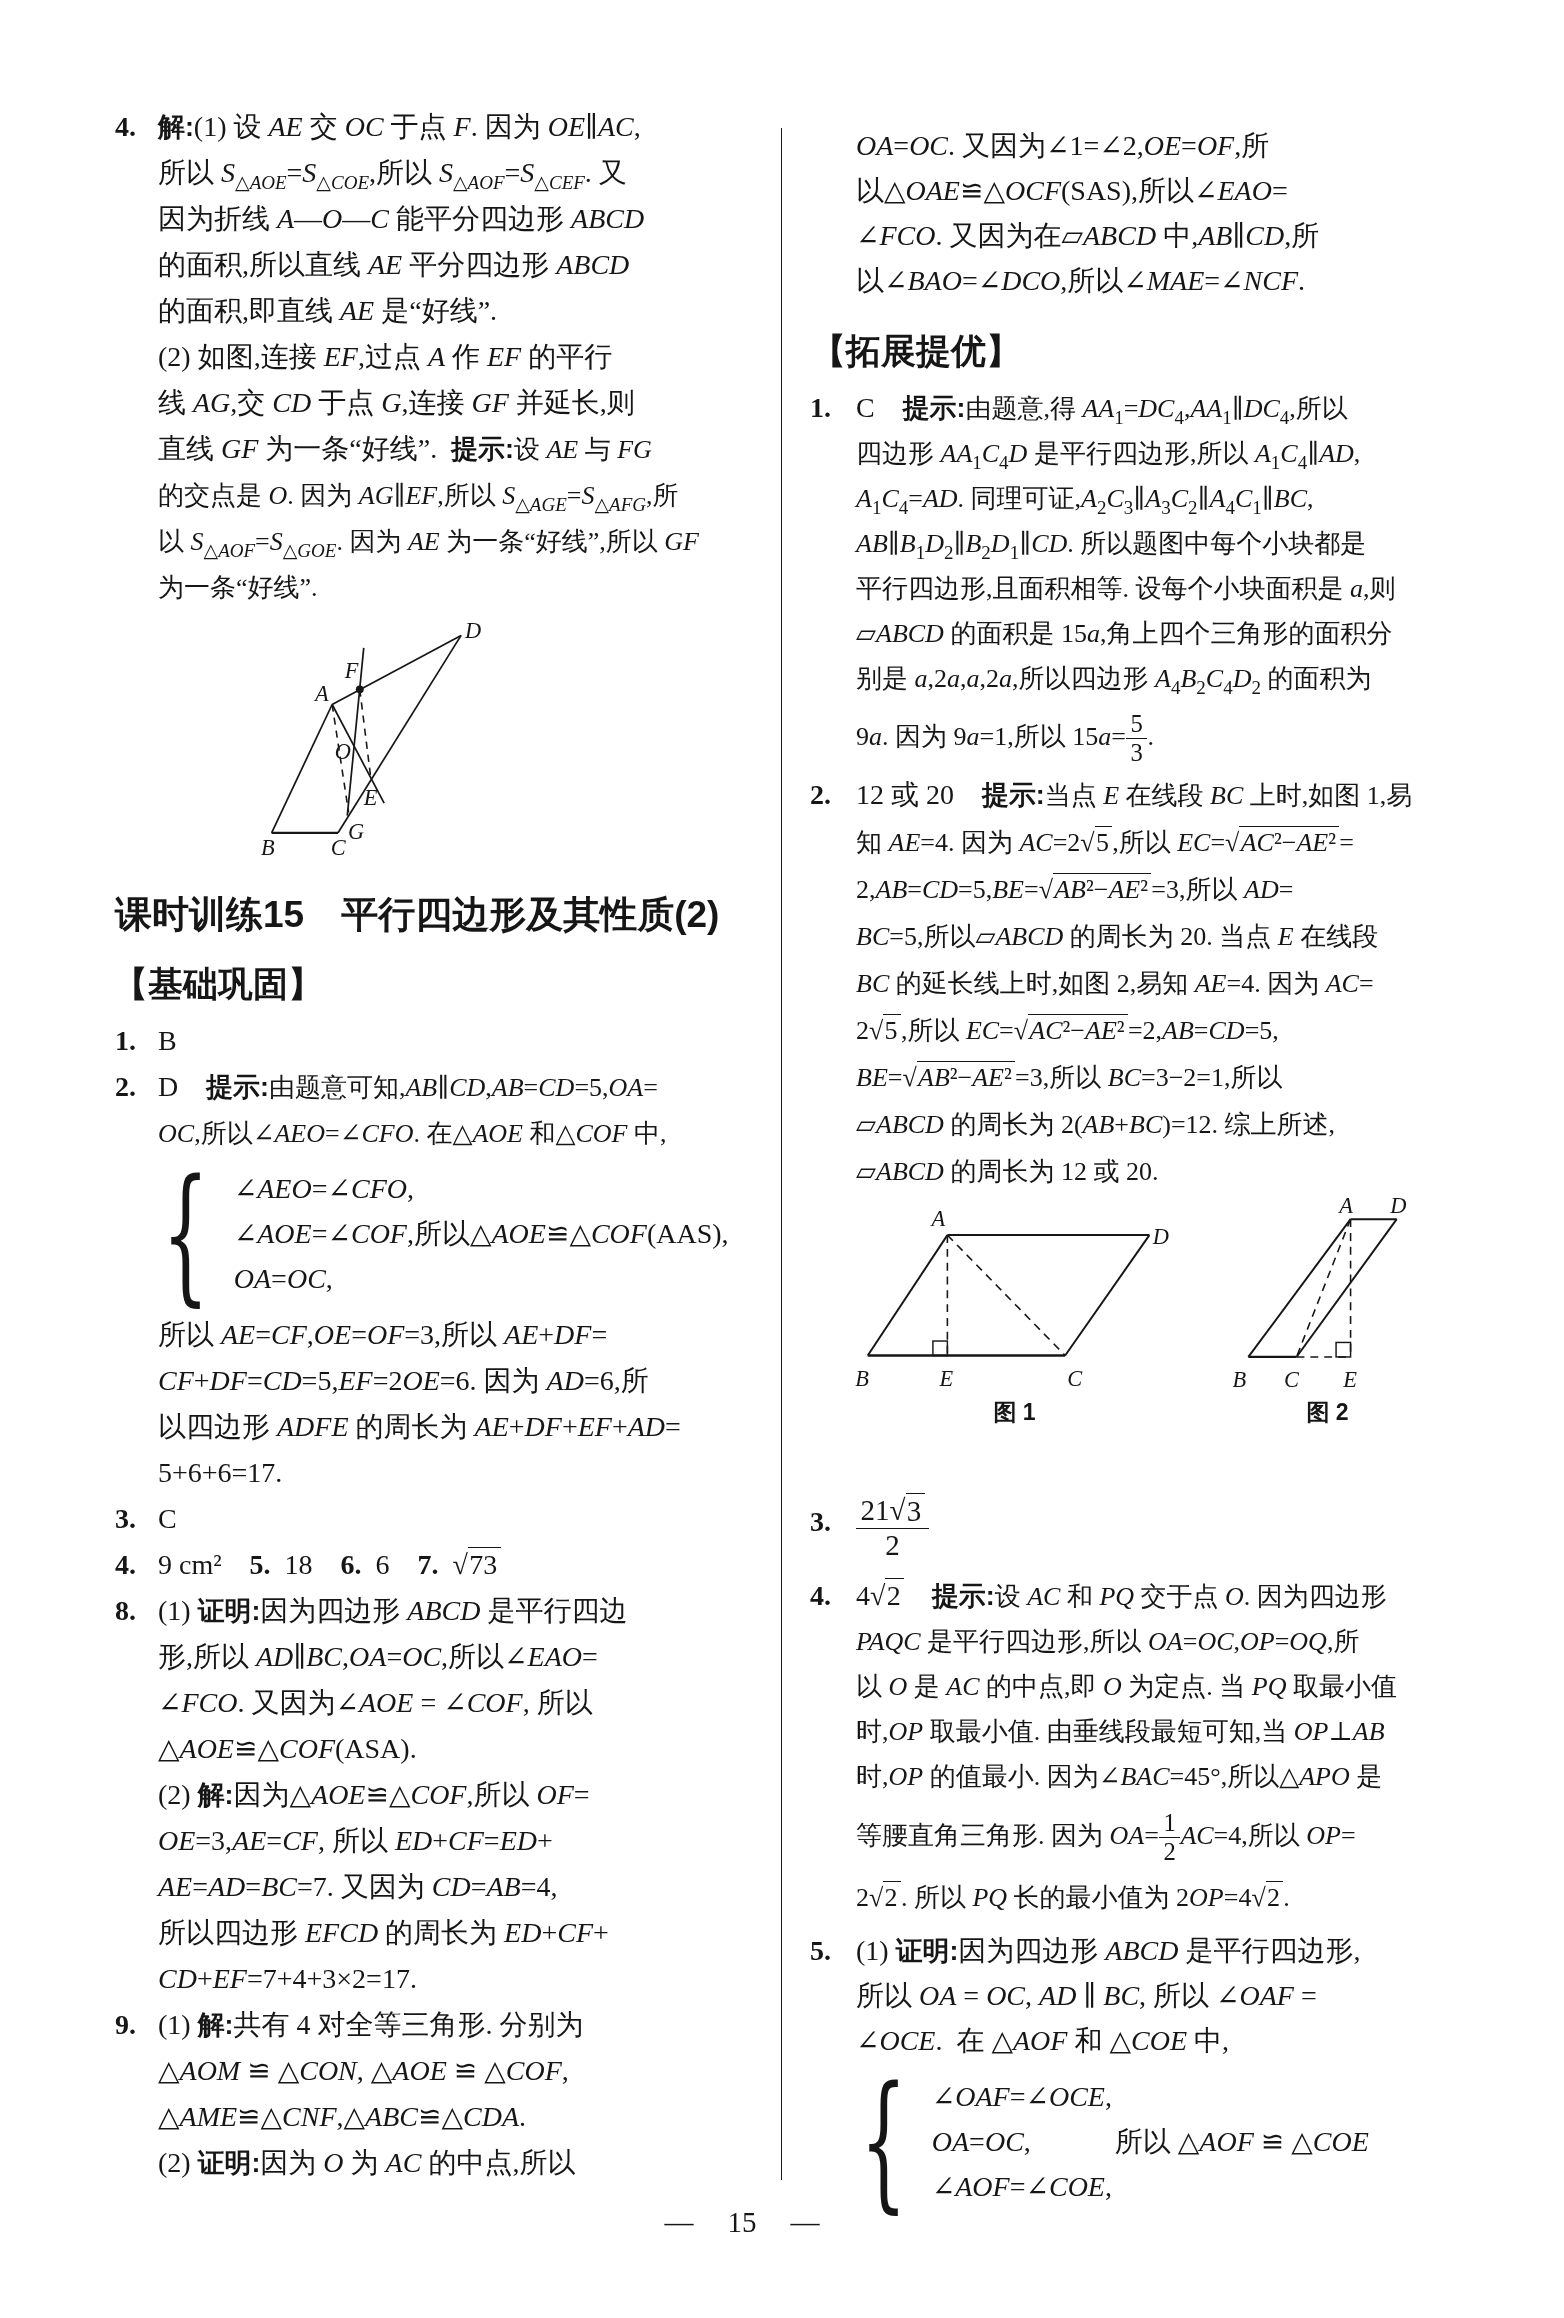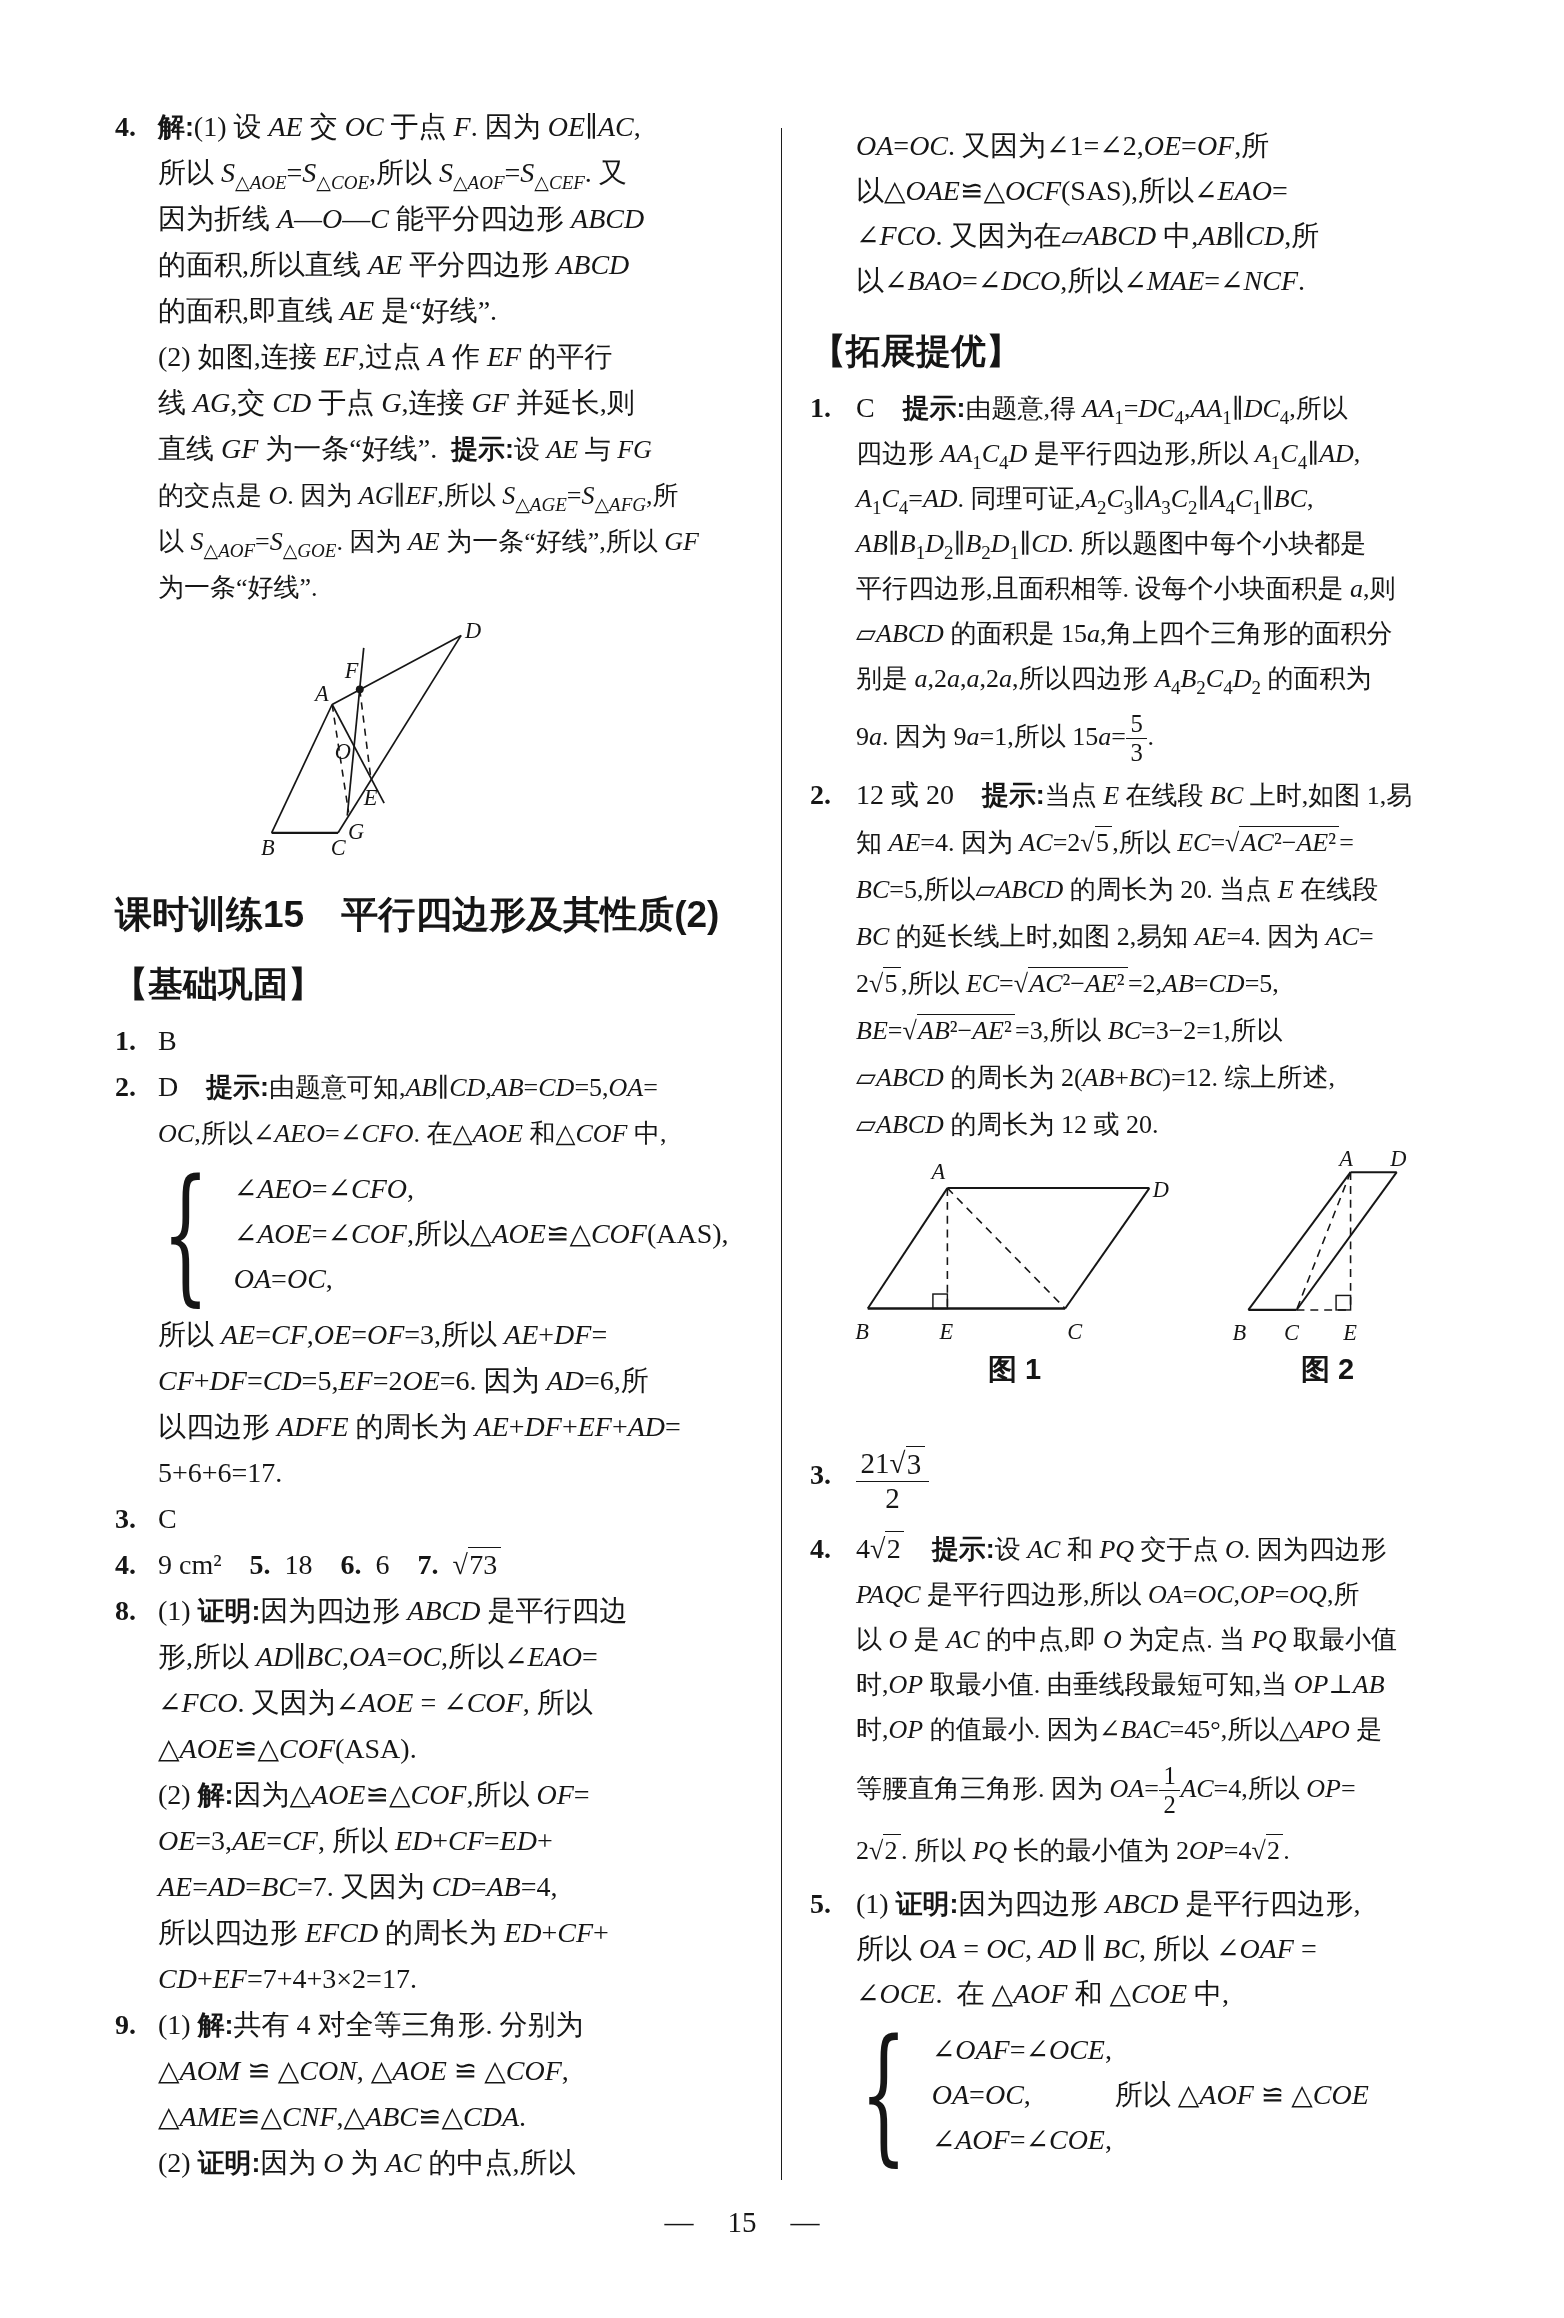--- a/index.html
+++ b/index.html
@@ -30,21 +30,21 @@
        font-family:"Liberation Sans","DejaVu Sans",sans-serif;font-weight:bold;
        font-size:35px;line-height:38px;height:38px;}
   .sys{display:flex;align-items:center;margin:4px 0 4px 4px;}
   .sys .brace{font-family:"DejaVu Serif",serif;font-size:148px;font-weight:400;line-height:1;
               transform:scaleX(.5);transform-origin:left center;margin-right:-22.4px;}
   .sysl .ln{height:45px;line-height:45px;}
   .fig0wrap{height:271px;position:relative;}
   .figsrow{height:290px;position:relative;margin-left:-46px;}
   .figbox{position:absolute;top:0;}
   .cap{text-align:center;font-family:"Liberation Sans","DejaVu Sans",sans-serif;
-       font-weight:bold;font-size:29px;margin-top:5.3px;}
+       font-weight:bold;font-size:23px;margin-top:5.3px;}
   .item3{display:flex;align-items:center;height:89px;position:relative;}
   .tallln{position:relative;height:74px;line-height:74px;white-space:nowrap;}
   .lastln{position:relative;height:50px;line-height:50px;white-space:nowrap;}
   .divider{position:absolute;left:781px;top:128px;width:1.3px;height:2052px;background:#1c1c1c;}
   .footer{position:absolute;top:2202px;left:584px;width:316px;height:40px;line-height:40px;
           text-align:center;font-size:29px;}
   .footer span{margin:0 17px;}
   svg{display:block;}
   svg line,svg path,svg rect{stroke:#161616;fill:none;}
   svg text{font-family:"Liberation Serif","DejaVu Serif",serif;font-style:italic;
@@ -156,20 +156,21 @@
         <div class="ln"><span class="k"><i>AB</i>∥<i>B</i><sub>1</sub><i>D</i><sub>2</sub>∥<i>B</i><sub>2</sub><i>D</i><sub>1</sub>∥<i>CD</i>. 所以题图中每个小块都是</span></div>
         <div class="ln"><span class="k">平行四边形,且面积相等. 设每个小块面积是 <i>a</i>,则</span></div>
         <div class="ln"><span class="k">▱<i>ABCD</i> 的面积是 15<i>a</i>,角上四个三角形的面积分</span></div>
         <div class="ln"><span class="k">别是 <i>a</i>,2<i>a</i>,<i>a</i>,2<i>a</i>,所以四边形 <i>A</i><sub>4</sub><i>B</i><sub>2</sub><i>C</i><sub>4</sub><i>D</i><sub>2</sub> 的面积为</span></div>
       </div>
     <div class="tallln" style="height:71px;line-height:71px;"><span class="k">9<i>a</i>. 因为 9<i>a</i>=1,所以 15<i>a</i>=<span class="fr"><span class="fa">5</span><span class="fb">3</span></span>.</span></div>
 
     <div class="blk-rc">
         <div class="ln"><span class="no"><b>2.</b></span>12 或 20 <b class="h">提示:</b><span class="k">当点 <i>E</i> 在线段 <i>BC</i> 上时,如图 1,易</span></div>
         <div class="ln"><span class="k">知 <i>AE</i>=4. 因为 <i>AC</i>=2√<span class="rd">5</span>,所以 <i>EC</i>=√<span class="rd"><i>AC</i>²−<i>AE</i>²</span>=</span></div>
+        <div class="ln"><span class="k">2,<i>AB</i>=<i>CD</i>=5,<i>BE</i>=√<span class="rd"><i>AB</i>²−<i>AE</i>²</span>=3,所以 <i>AD</i>=</span></div>
         <div class="ln"><span class="k"><i>BC</i>=5,所以▱<i>ABCD</i> 的周长为 20. 当点 <i>E</i> 在线段</span></div>
         <div class="ln"><span class="k"><i>BC</i> 的延长线上时,如图 2,易知 <i>AE</i>=4. 因为 <i>AC</i>=</span></div>
         <div class="ln"><span class="k">2√<span class="rd">5</span>,所以 <i>EC</i>=√<span class="rd"><i>AC</i>²−<i>AE</i>²</span>=2,<i>AB</i>=<i>CD</i>=5,</span></div>
         <div class="ln"><span class="k"><i>BE</i>=√<span class="rd"><i>AB</i>²−<i>AE</i>²</span>=3,所以 <i>BC</i>=3−2=1,所以</span></div>
         <div class="ln"><span class="k">▱<i>ABCD</i> 的周长为 2(<i>AB</i>+<i>BC</i>)=12. 综上所述,</span></div>
         <div class="ln"><span class="k">▱<i>ABCD</i> 的周长为 12 或 20.</span></div>
       </div>
 
     <div class="figsrow">
       <div class="figbox" style="left:40px;width:329px;">

